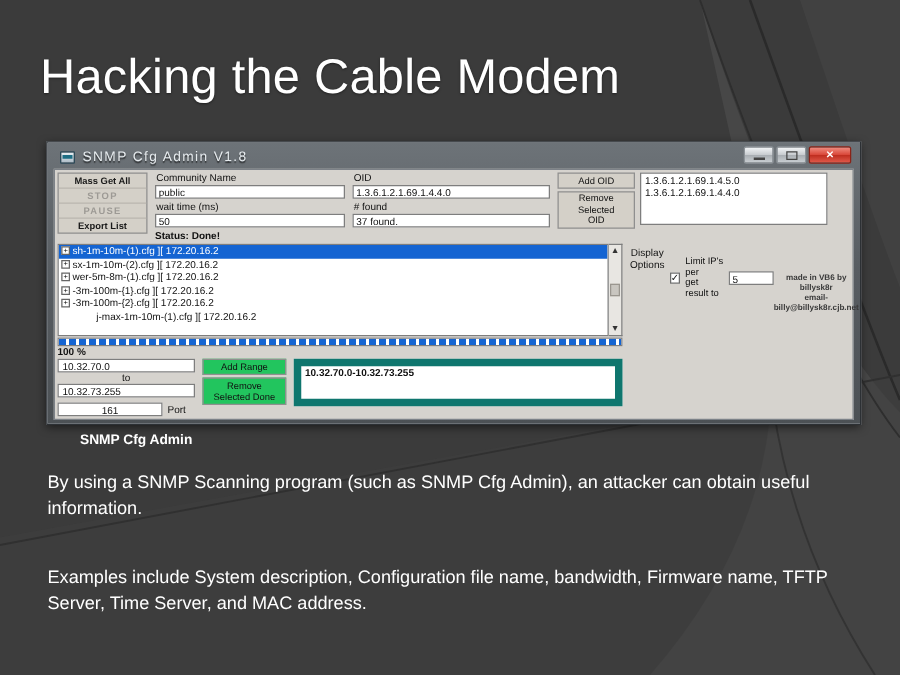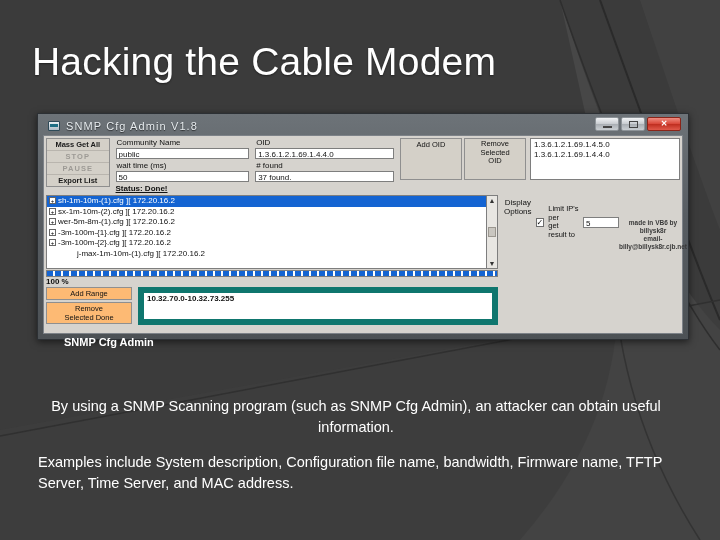--- a/index.html
+++ b/index.html
@@ -94,21 +94,21 @@
   .btn-stack .b.dim { color:#9d9a95; font-weight:bold; letter-spacing:1px;}
   .btn-stack .b:last-child { border-bottom:none; }
 
   .fields-col { width:152px; }
   .fld-label { font-size:8px; color:#111; margin:0 0 1px 1px; }
   .fld {
     border:1px solid #7e7e7e; background:#fff; height:11px;
     font-size:8px; padding:0 2px; line-height:11px; margin-bottom:2px;
     color:#111; overflow:hidden; white-space:nowrap;
   }
-  .status-line { font-size:8px; margin-top:1px; font-weight:bold;text-decoration:underline; }
+  .status-line { font-size:8px; margin-top:1px; font-weight:bold; }
 
   .oid-col { width:158px; }
   .oid-btns {
     width:62px; border:1px solid #8f8f8f; background:#d4d0c8;
     text-align:center; font-size:7.5px; padding:1px 0; color:#111;
   }
   .oid-btns div { line-height:8.5px; }
   .oid-list {
     border:1px solid #7e7e7e; background:#fff; height:42px;
     font-size:8px; padding:1px 3px; color:#111; line-height:9.5px;
@@ -154,21 +154,21 @@
     border:1px solid #7e7e7e; background:#fff; height:11px; font-size:8px;
     padding:0 3px; line-height:11px; color:#111;
   }
   .to-lbl { text-align:center; font-size:8px; line-height:9px; }
   .port-row { display:flex; align-items:center; gap:4px; margin-top:4px;}
   .port-fld {
     border:1px solid #7e7e7e; background:#fff; height:11px; width:84px;
     font-size:8px; line-height:11px; text-align:center; color:#111;
   }
   .range-btns {
-    width:86px; border:1px solid #8f8f8f; background:#fdba74;
+    width:67px; border:1px solid #8f8f8f; background:#22c55e;
     text-align:center; font-size:7.5px; padding:1px 0; color:#111;
   }
   .range-btns div { line-height:9px; }
   .range-list {
     flex:1; border:6px solid #0f766e; background:#fff; height:38px;
     font-size:8px; padding:1px 3px; color:#111; font-weight:bold;
   }
 
   
   .right-panel { width:176px; display:flex; flex-direction:row; }
@@ -183,28 +183,28 @@
     border:1px solid #7e7e7e; background:#fff; height:11px; width:48px;
     font-size:8px; line-height:11px; padding:0 2px; color:#111;
   }
   .credits {
     margin-top:26px; text-align:center; font-size:6.5px; color:#3a3a3a;
     line-height:8px; font-weight:bold;
   }
 
   
   #figure-caption {
-    position:absolute; left:64px; top:336px;
+    position:absolute; left:64px; top:346px;
     font-size:11px; font-weight:bold; color:#ffffff;
   }
   .body-para {
     position:absolute; left:38px; width:636px;
     font-size:14.5px; color:#ffffff; line-height:21px;
   }
-  #para-1 { top:396px;text-align:center; }
+  #para-1 { top:376px; }
   #para-2 { top:452px; }
 </style>
 </head>
 <body>
 
 <div id="slide-bg">
   <svg width="720" height="540" viewBox="0 0 720 540">
     <rect x="0" y="0" width="720" height="540" fill="#3d3d3d"></rect>
     <path d="M0 0 L720 0 L720 540 L0 540 Z" fill="#3b3b3b"></path>
     <path d="M560 0 Q640 250 720 330 L720 540 L520 540 Q660 380 600 180 Z" fill="#474747"></path>
@@ -257,21 +257,21 @@
         </div>
 
         <div class="oid-col">
           <div class="fld-label">OID</div>
           <div class="fld">1.3.6.1.2.1.69.1.4.4.0</div>
           <div class="fld-label"># found</div>
           <div class="fld">37 found.</div>
         </div>
 
         <div class="oid-row">
-          <div style="display:flex;flex-direction:row;gap:2px;">
+          <div style="display:flex;flex-direction:column;gap:2px;">
             <div class="oid-btns">Add OID</div>
             <div class="oid-btns">
               <div>Remove</div>
               <div>Selected</div>
               <div>OID</div>
             </div>
           </div>
           <div class="oid-list" style="width:150px;">
             <div>1.3.6.1.2.1.69.1.4.5.0</div>
             <div>1.3.6.1.2.1.69.1.4.4.0</div>
@@ -297,20 +297,29 @@
               <span class="arr">▼</span>
             </div>
           </div>
 
           <div class="progress">
             <div class="bars"></div>
           </div>
           <div class="pct">100 %</div>
 
           <div class="bottom">
+            <div class="range-col">
+              <div class="range-fld">10.32.70.0</div>
+              <div class="to-lbl">to</div>
+              <div class="range-fld">10.32.73.255</div>
+              <div class="port-row">
+                <span class="port-fld">161</span>
+                <span>Port</span>
+              </div>
+            </div>
 
             <div style="display:flex;flex-direction:column;gap:2px;">
               <div class="range-btns">Add Range</div>
               <div class="range-btns">
                 <div>Remove</div>
                 <div>Selected Done</div>
               </div>
             </div>
 
             <div class="range-list">

